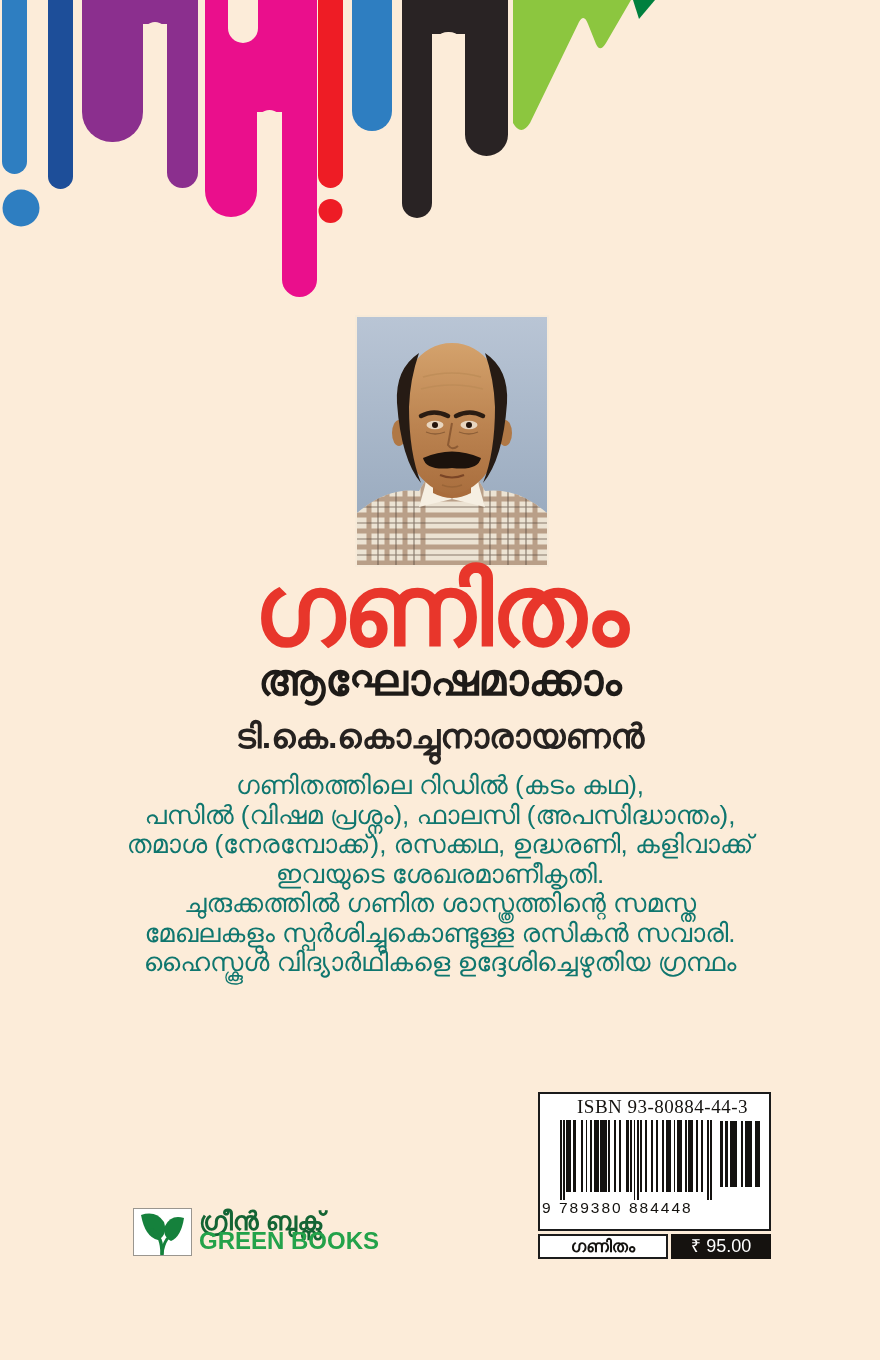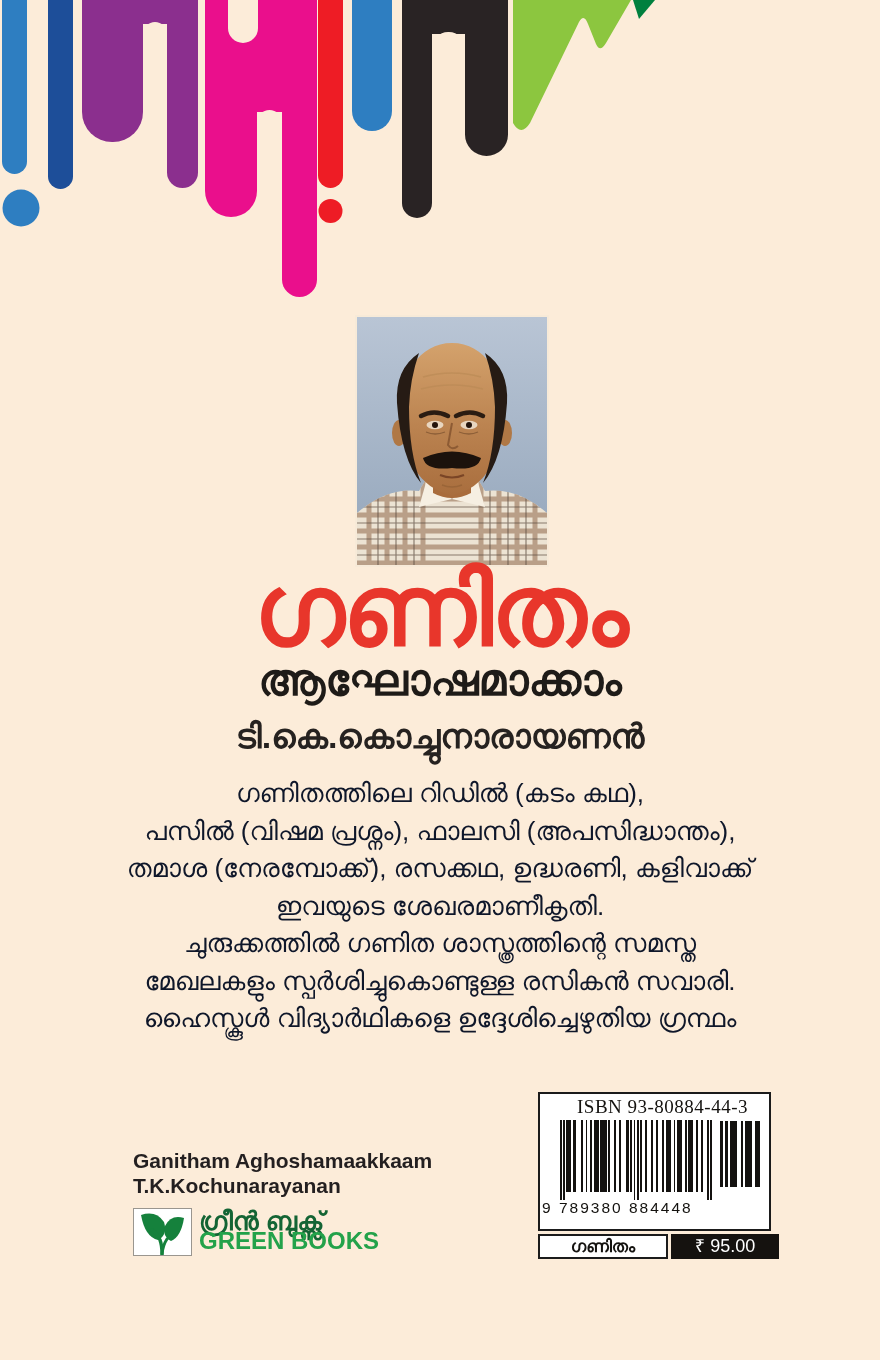--- a/index.html
+++ b/index.html
@@ -18,21 +18,21 @@
     margin:0; font-size:100px; line-height:84px; font-weight:700;
     color:#e8362b; letter-spacing:-2px;
   }
   .book-subtitle{
     margin:0; margin-top:4px; font-size:44px; line-height:48px; font-weight:700; color:#1e1b18;
   }
   .book-author{
     margin:16px; margin-top:14px; font-size:34px; line-height:36px; font-weight:600; color:#262220;
   }
   .description{position:absolute; left:60px; top:771px; width:760px; text-align:center;}
-  .description p{margin:8px; font-size:26px; line-height:29.5px; font-weight:500; color:#0f172a;}
+  .description p{margin:0; font-size:26px; line-height:29.5px; font-weight:500; color:#0f766e;}
   .footer-left{position:absolute; left:133px; top:1148px; width:330px;}
   .en-title,.en-author{margin:0; font-size:21px; line-height:25px; font-weight:700; color:#231f20;}
   .logo-row{position:absolute; left:133px; top:1208px; width:330px; height:50px;}
   .logo-box{
     position:absolute; left:0; top:0; width:59px; height:48px;
     background:#ffffff; border:1px solid #9a968f; box-sizing:border-box;
   }
   .publisher-ml{position:absolute; left:66px; top:-2px; font-size:26px; font-weight:700; color:#136434; white-space:nowrap;}
   .publisher-en{position:absolute; left:66px; top:19px; font-size:24px; font-weight:800; color:#23a24a; letter-spacing:0px; white-space:nowrap;}
   .barcode-box{
@@ -48,21 +48,21 @@
   .ean-digits{
     position:absolute; left:2px; top:105px; width:192px; 
     font-size:15.5px; letter-spacing:2px; color:#14120f; white-space:nowrap;
   }
   .price-strip-label{
     position:absolute; left:538px; top:1234px; width:130px; height:25px;
     background:#ffffff; border:2px solid #1b1b1b; box-sizing:border-box;
     text-align:center; font-size:17px; font-weight:700; line-height:21px; color:#14120f;
   }
   .price-box{
-    position:absolute; left:671px; top:1234px; width:108px; height:25px;
+    position:absolute; left:671px; top:1234px; width:100px; height:25px;
     background:#15120f; color:#ffffff; text-align:center;
     font-size:18px; font-weight:500; line-height:25px;
   }
 </style>
 </head>
 <body>
 
 <div class="page">
 
   <svg class="drips" width="880" height="330" viewBox="0 0 880 330">
@@ -190,24 +190,20 @@
   <div class="description">
     <p>ഗണിതത്തിലെ റിഡിൽ (കടം കഥ),</p>
     <p>പസിൽ (വിഷമ പ്രശ്നം), ഫാലസി (അപസിദ്ധാന്തം),</p>
     <p>തമാശ (നേരമ്പോക്ക്), രസക്കഥ, ഉദ്ധരണി, കളിവാക്ക്</p>
     <p>ഇവയുടെ ശേഖരമാണീകൃതി.</p>
     <p>ചുരുക്കത്തിൽ ഗണിത ശാസ്ത്രത്തിന്റെ സമസ്ത</p>
     <p>മേഖലകളും സ്പർശിച്ചുകൊണ്ടുള്ള രസികൻ സവാരി.</p>
     <p>ഹൈസ്കൂൾ വിദ്യാർഥികളെ ഉദ്ദേശിച്ചെഴുതിയ ഗ്രന്ഥം</p>
   </div>
 
-  <div class="footer-left">
-    <p class="en-title">Ganitham Aghoshamaakkaam</p>
-    <p class="en-author">T.K.Kochunarayanan</p>
-  </div>
 
   <div class="logo-row">
     <div class="logo-box">
       <svg width="57" height="46" viewBox="0 0 57 46">
         <path d="M7,6 Q22,1 30,13 Q34,26 24,31 Q11,28 7,6 Z" fill="#15813c"></path>
         <path d="M50,9 Q37,5 31,17 Q28,28 37,32 Q47,28 50,9 Z" fill="#15813c"></path>
         <path d="M28,45 Q28,36 26,31 Q24,25 18,21" stroke="#15813c" stroke-width="3.4" fill="none" stroke-linecap="round"></path>
         <path d="M28,45 Q29,36 33,30" stroke="#15813c" stroke-width="3" fill="none" stroke-linecap="round"></path>
       </svg>
     </div>

